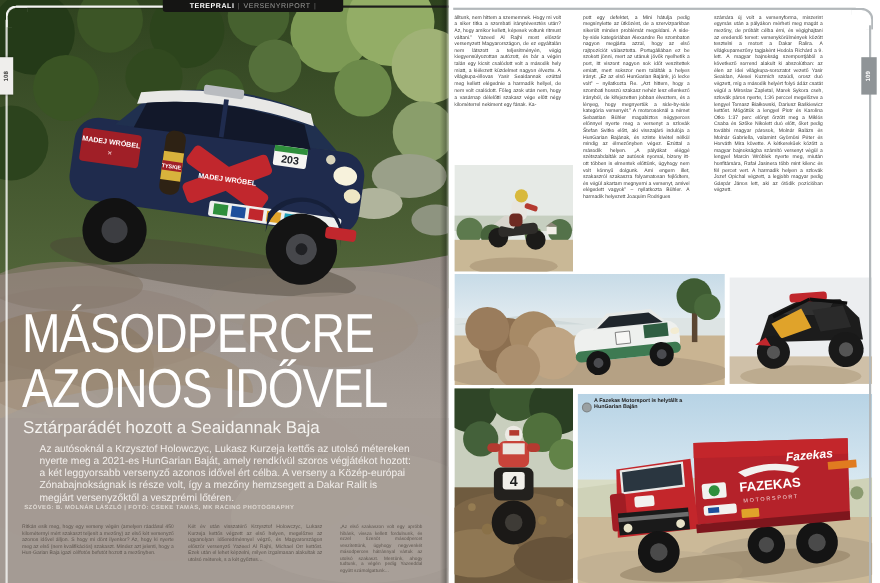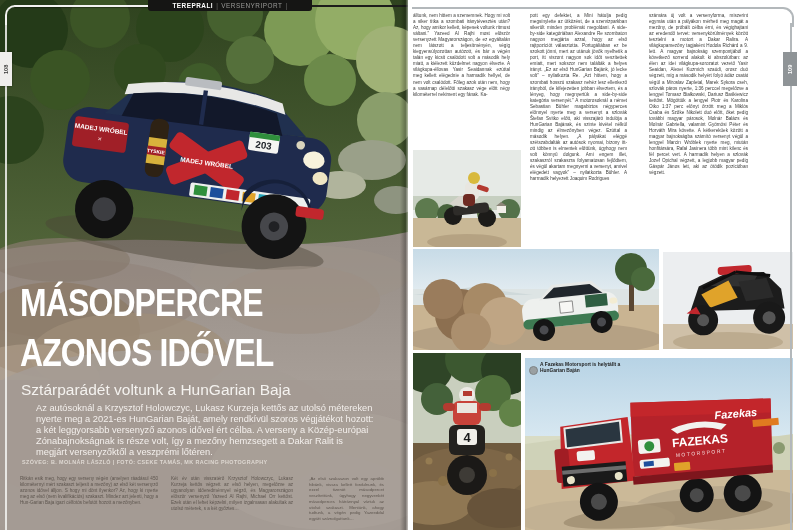--- a/index.html
+++ b/index.html
@@ -5,22 +5,22 @@
   html,body{margin:0;padding:0;background:#666;}
   .spread{
     position:relative;width:800px;height:530px;overflow:hidden;
     font-family:"Liberation Sans", sans-serif;background:#fff;
   }
   .abs{position:absolute;}
   
   .page-left{left:0;top:0;width:408px;height:530px;overflow:hidden;}
   .page-left svg{display:block;}
   .headline{
-    left:20px;top:278px;width:370px;color:#fff;font-weight:bold;
-    line-height:50px;font-size:38px;letter-spacing:-1px;
+    left:20px;top:278px;width:370px;color:#fff;font-weight:normal;
+    line-height:50px;font-size:50px;letter-spacing:-1px;
   }
   .headline .hl{transform:scaleX(.84);transform-origin:left center;white-space:nowrap;}
   .subhead{
     left:21px;top:381px;width:340px;color:#f4f2ef;font-size:15.5px;
     font-weight:normal;letter-spacing:0;
   }
   .lead{
     left:22px;top:403px;width:338px;color:#f3efec;font-size:9.3px;
     line-height:10.9px;font-weight:500;margin-left:14px;
   }
@@ -184,21 +184,21 @@
       <ellipse cx="300" cy="300" rx="80" ry="34" fill="#9c9085" opacity=".7"></ellipse>
       <ellipse cx="150" cy="430" rx="190" ry="80" fill="#a59c95" opacity=".9"></ellipse>
       <rect x="0" y="380" width="408" height="150" fill="#a39a93" opacity=".85"></rect>
       <ellipse cx="330" cy="470" rx="120" ry="60" fill="#a8a098" opacity=".9"></ellipse>
     </svg>
 
     <div class="abs headline">
       <div class="hl">MÁSODPERCRE</div>
       <div class="hl">AZONOS IDŐVEL</div>
     </div>
-    <div class="abs subhead">Sztárparádét voltunk a HunGarian Baja</div>
+    <div class="abs subhead">Sztárparádét hozott a Seaidannak Baja</div>
     <div class="abs lead">Az autósoknál a Krzysztof Holowczyc, Lukasz Kurzeja kettős az utolsó métereken nyerte meg a 2021-es HunGarian Baját, amely rendkívül szoros végjátékot hozott: a két leggyorsabb versenyző azonos idővel ért célba. A verseny a Közép-európai Zónabajnokságnak is része volt, így a mezőny hemzsegett a Dakar Ralit is megjárt versenyzőktől a veszprémi lőtéren.</div>
     <div class="abs byline">SZÖVEG: B. MOLNÁR LÁSZLÓ | FOTÓ: CSEKE TAMÁS, MK RACING PHOTOGRAPHY</div>
     <div class="abs lcols">
       <div class="lcol lcol1">Ritkán esik meg, hogy egy verseny végén (amelyen ráadásul 450 kilométernyi mért szakaszt teljesít a mezőny) az első két versenyző azonos idővel álljon. S hogy mi dönt ilyenkor? Az, hogy ki nyerte meg az első (nem kvalifikációs) szakaszt. Mindez azt jelenti, hogy a Hun-Garian Baja igazi célfotós befutót hozott a mezőnyben.</div>
       <div class="lcol lcol2">Két év után visszatérő Krzysztof Holowczyc, Lukasz Kurzeja kettős végzett az első helyen, megelőzve az ugyanolyan időeredménnyel végző, és Magyarországon először versenyző Yazeed Al Rajhi, Michael Orr kettőst. Ezek után el lehet képzelni, milyen izgalmasan alakultak az utolsó méterek, s a két győztes…</div>
       <div class="lcol lcol3">„Az első szakaszon volt egy apróbb hibánk, vissza kellett fordulnunk, és ezzel tizenöt másodpercet veszítettünk, úgyhogy negyvenkét másodperces hátránnyal vártuk az utolsó szakaszt. Mentünk, ahogy tudtunk, a végén pedig Yazeeddal együtt számolgattunk…</div>
     </div>
   </div>
 
   <div class="abs rcol rcol1">álltunk, nem hittem a szememnek. Hogy mi volt a siker titka a szombati iránytévesztés után? Az, hogy amikor kellett, képesek voltunk ritmust váltani.” Yazeed Al Rajhi most először versenyzett Magyarországon, de ez egyáltalán nem látszott a teljesítményén, végig kiegyensúlyozottan autózott, és bár a végén talán egy kicsit csalódott volt a második hely miatt, a kiélezett küzdelmet nagyon élvezte. A világkupa-éllovas Yasir Seaidannak ezúttal meg kellett elégednie a harmadik hellyel, de nem volt csalódott. Főleg azok után nem, hogy a vasárnap délelőtti szakasz vége előtt négy kilométerrel nekiment egy fának. Ka-</div>

